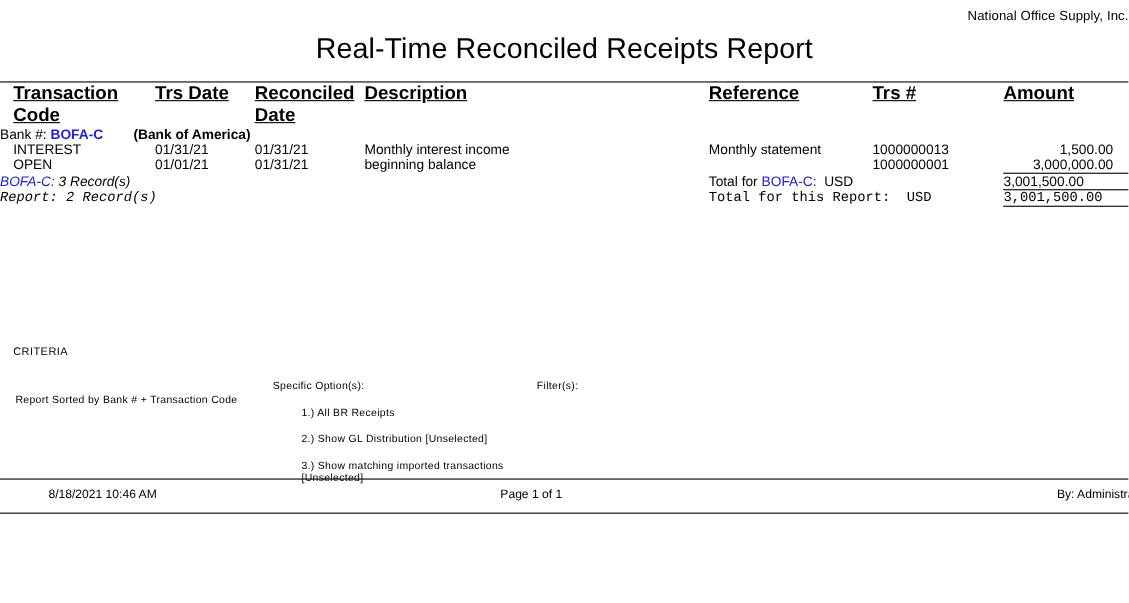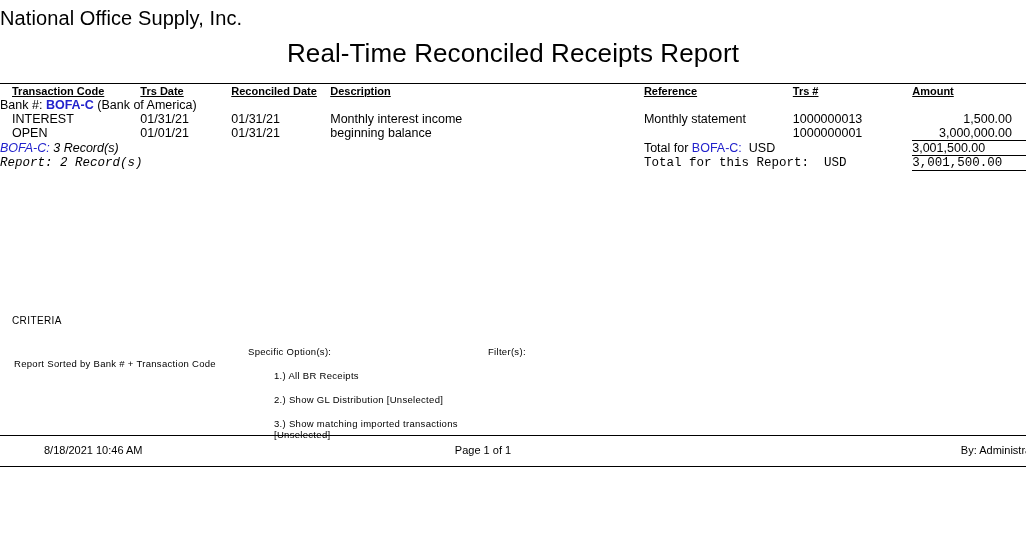--- a/index.html
+++ b/index.html
@@ -14,22 +14,22 @@
     color: #000000;
     position: relative;
     overflow: hidden;
   }
   .page {
     position: relative;
     width: 1026px;
     height: 548px;
   }
   .company {
-    text-align: left;
-    font-size: 20px;
+    text-align: right;
+    font-size: 12px;
     margin-top: 7px;
     letter-spacing: 0.1px;
   }
   .report-title {
     text-align: center;
     font-size: 26px;
     margin-top: 8px;
     letter-spacing: 0.1px;
   }
   .rule {
@@ -47,21 +47,21 @@
     font-weight: normal;
     text-align: left;
   }
   .hdr-row td {
     padding-top: 6px;
     padding-bottom: 7px;
   }
   .hdr-cell span {
     text-decoration: underline;
     font-weight: bold;
-    font-size: 11px;
+    font-size: 17px;
   }
   .hdr-right {
     text-align: right;
   }
   .col-code   { width: 130px; padding-left: 12px !important; }
   .col-trsdate{ width: 92px; }
   .col-recdate{ width: 100px; }
   .col-desc   { width: 320px; }
   .col-ref    { width: 150px; }
   .col-trsnum { width: 120px; }
@@ -72,21 +72,22 @@
     padding-bottom: 4px;
     padding-left: 12px;
     font-size: 12.5px;
     font-weight: bold;
   }
   .bankline .bankcode {
     color: #2222cc;
     font-weight: bold;
   }
   .bankline .bankname {
-    font-weight: normal;
+    font-weight: bold;
+    margin-left: 24px;
   }
   .data-row td {
     padding-top: 6px;
     padding-bottom: 1px;
     font-size: 12.5px;
   }
   .data-row td.col-code { padding-left: 12px; }
   .data-row td.col-amount { text-align: right; padding-right: 14px; }
 
   .subtotal-row td {

